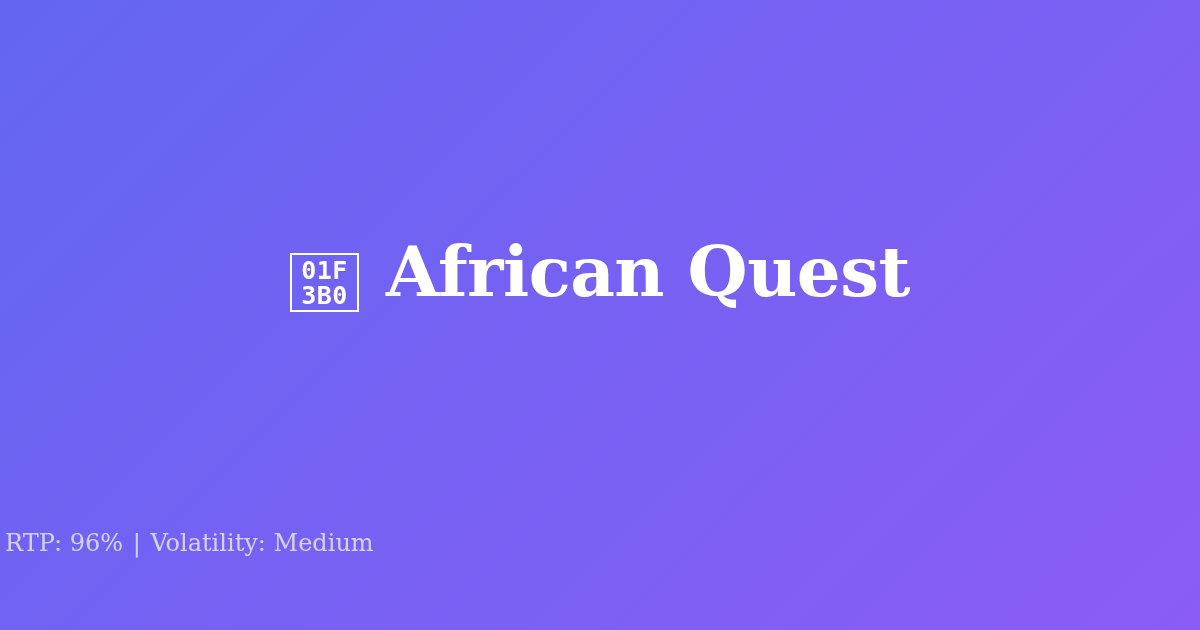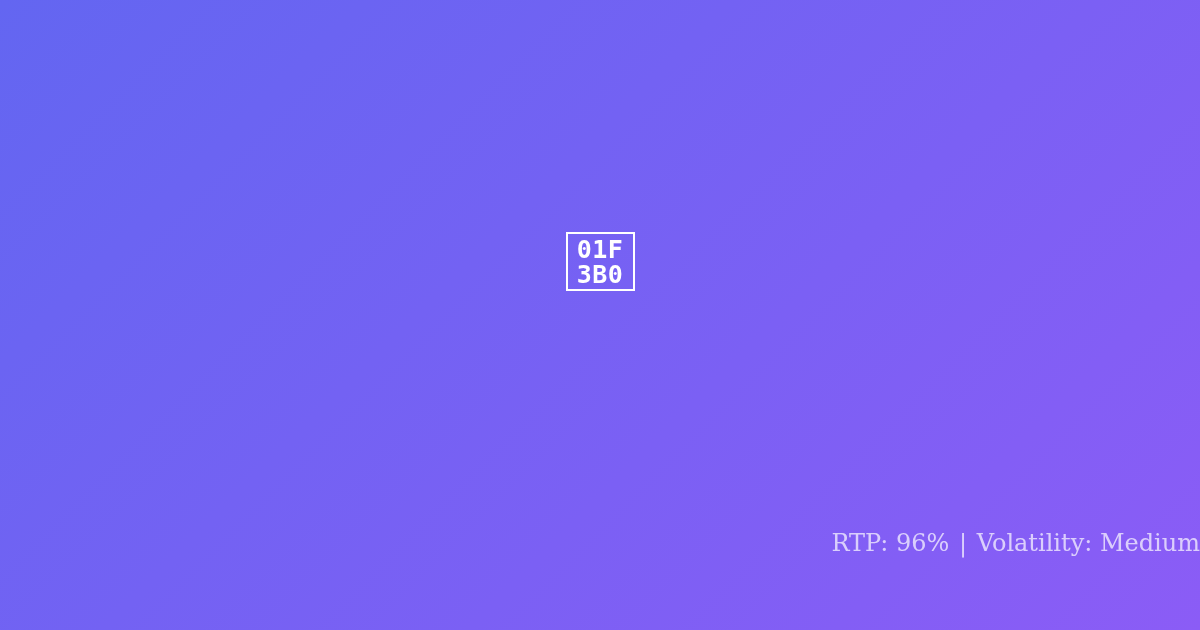--- a/index.html
+++ b/index.html
@@ -83,21 +83,21 @@
     font-weight: 400;
     color: rgba(255, 255, 255, 0.86);
   }
 
   
   .stats {
     position: absolute;
     top: 528px;
     left: 5px;
     right: 0;
-    text-align: right;
+    text-align: left;
     font-family: "DejaVu Serif", "Liberation Serif", serif;
     font-size: 24px;
     line-height: 30px;
     font-weight: 400;
     color: rgba(255, 255, 255, 0.70);
   }
 
   .stats .sep { padding: 0 2px; }
 </style>
 </head>
@@ -105,20 +105,21 @@
 
 <div class="card">
 
   <div class="title-row">
 
     <div class="tofu">
       <span class="tofu-line">01F</span>
       <span class="tofu-line">3B0</span>
     </div>
 
+    <h1 class="game-title">African Quest</h1>
   </div>
 
 
   <div class="stats">
     <span>RTP:</span>
     <span>96%</span>
     <span class="sep">|</span>
     <span>Volatility:</span>
     <span>Medium</span>
   </div>

